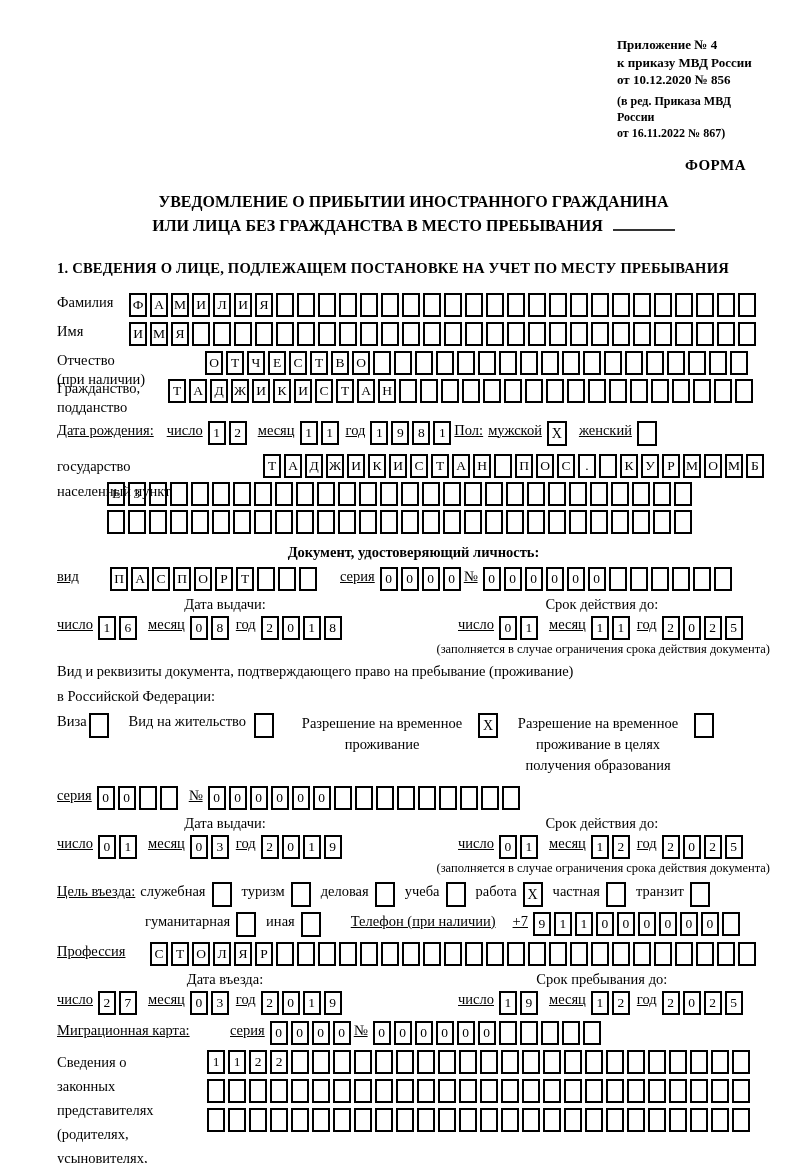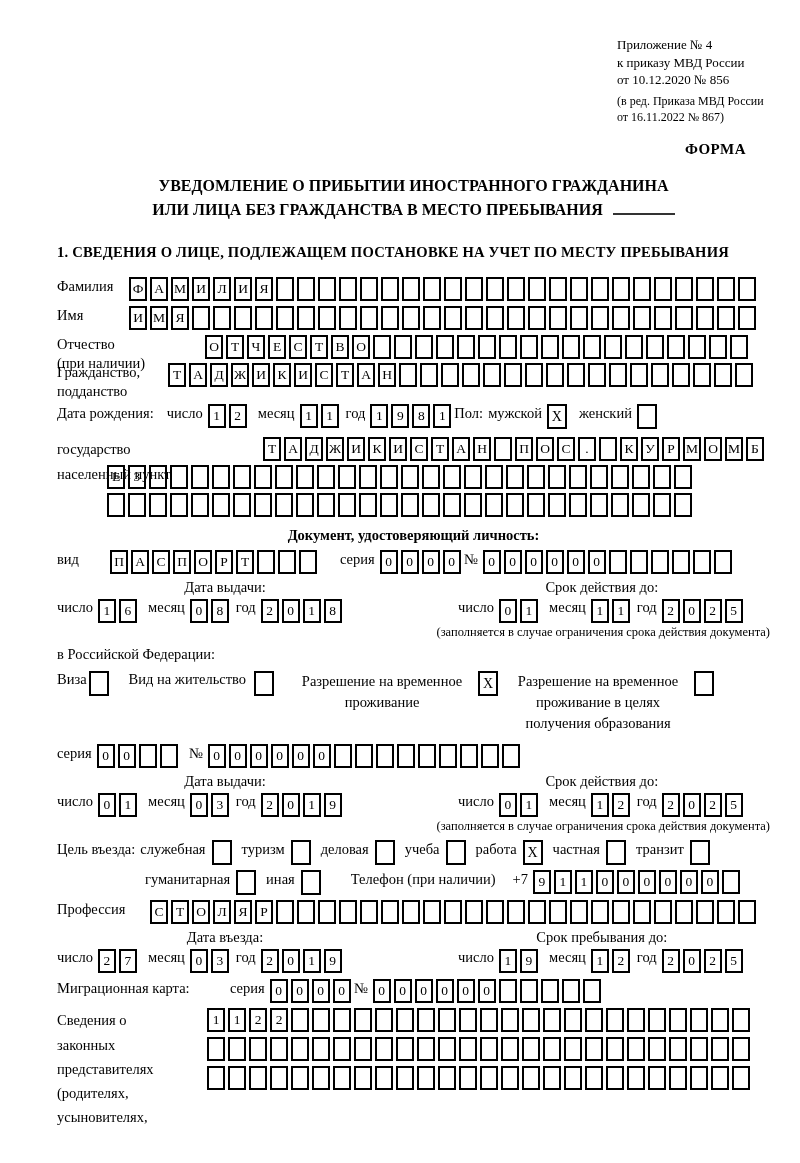--- a/index.html
+++ b/index.html
@@ -3,21 +3,21 @@
 <meta charset="utf-8">
 <style>
   * { box-sizing: border-box; }
   html,body { margin:0; padding:0; background:#888; }
   body { font-family:"Liberation Serif", serif; color:#000; }
   .page {
     width:800px; height:1163px; margin:0 auto; background:#fff;
     padding:36px 30px 10px 57px; overflow:hidden; position:relative;
   }
   
-  .annex { margin-left:560px; font-size:13px; line-height:1.35; }
+  .annex { margin-left:560px; font-size:13px; line-height:1.35;font-weight:bold; }
   .annex .small { font-size:12px; margin-top:4px; }
   .annex .small + .small { margin-top:0; }
   .form-label { text-align:right; padding-right:24px; font-weight:bold; font-size:15px; margin-top:16px; letter-spacing:0.5px; }
   
   .title { text-align:center; font-weight:bold; font-size:16px; margin-top:16px; line-height:1.5; }
   .title .blank { display:inline-block; width:62px; height:14px; border-bottom:2.5px solid #333; margin-left:10px; }
   .sec-heading { font-weight:bold; font-size:14.6px; margin-top:22px; margin-bottom:16px; letter-spacing:0.2px; }
   
   .row { display:flex; align-items:flex-start; margin-bottom:5px; font-size:14.5px; line-height:1.3; }
   .cells { display:flex; flex:0 0 auto; }
@@ -27,21 +27,21 @@
   }
   .cbox {
     display:inline-block; vertical-align:-6px; width:20px; height:25px; border:2px solid #000;
     text-align:center; font-size:14px; line-height:21px; flex:0 0 auto;
   }
   .lbl { flex:0 0 auto; }
   .w72 { width:72px; } .w148 { width:148px; } .w111 { width:111px; }
   .sub { font-size:14.5px; }
   .gap4{ display:inline-block; width:4px; flex:0 0 auto;} .gap8{ display:inline-block; width:8px; flex:0 0 auto;}
   .gap12{ display:inline-block; width:12px; flex:0 0 auto;} .gap20{ display:inline-block; width:20px; flex:0 0 auto;}
-  .dlbl { margin-right:5px; flex:0 0 auto; }
+  .dlbl { margin-right:5px; flex:0 0 auto;text-decoration:underline; }
   
   .bp { display:flex; margin-bottom:4px; font-size:14.5px; }
   .bp-labels { width:112px; flex:0 0 auto; line-height:1.72; }
   .bp-rows .row { margin-bottom:4px; }
   .bp-row1 { margin-left:94px; }
   
   .doc-heading { text-align:center; font-weight:bold; font-size:14.5px; margin:6px 0 6px 0; }
   .dates { display:flex; margin-bottom:2px; font-size:14.5px; }
   .dcol { }
   .dcol-left { width:336px; flex:0 0 auto; }
@@ -443,20 +443,21 @@
             <span class="cell">2</span>
             <span class="cell">0</span>
             <span class="cell">2</span>
             <span class="cell">5</span>
           </div>
       </div>
     </div>
   </div>
   <div class="note">(заполняется в случае ограничения срока действия документа)</div>
 
+  <div class="intro">Вид и реквизиты документа, подтверждающего право на пребывание (проживание)</div>
   <div class="intro">в Российской Федерации:</div>
 
   <div class="opts">
     <span>Виза</span>
     <span class="cbox" style="margin-left:2px;"></span>
     <span class="gap20"></span>
     <span>Вид на жительство</span>
     <span class="cbox"></span>
     <span class="gap20"></span>
     <div class="opt-block">Разрешение на временное проживание</div>

